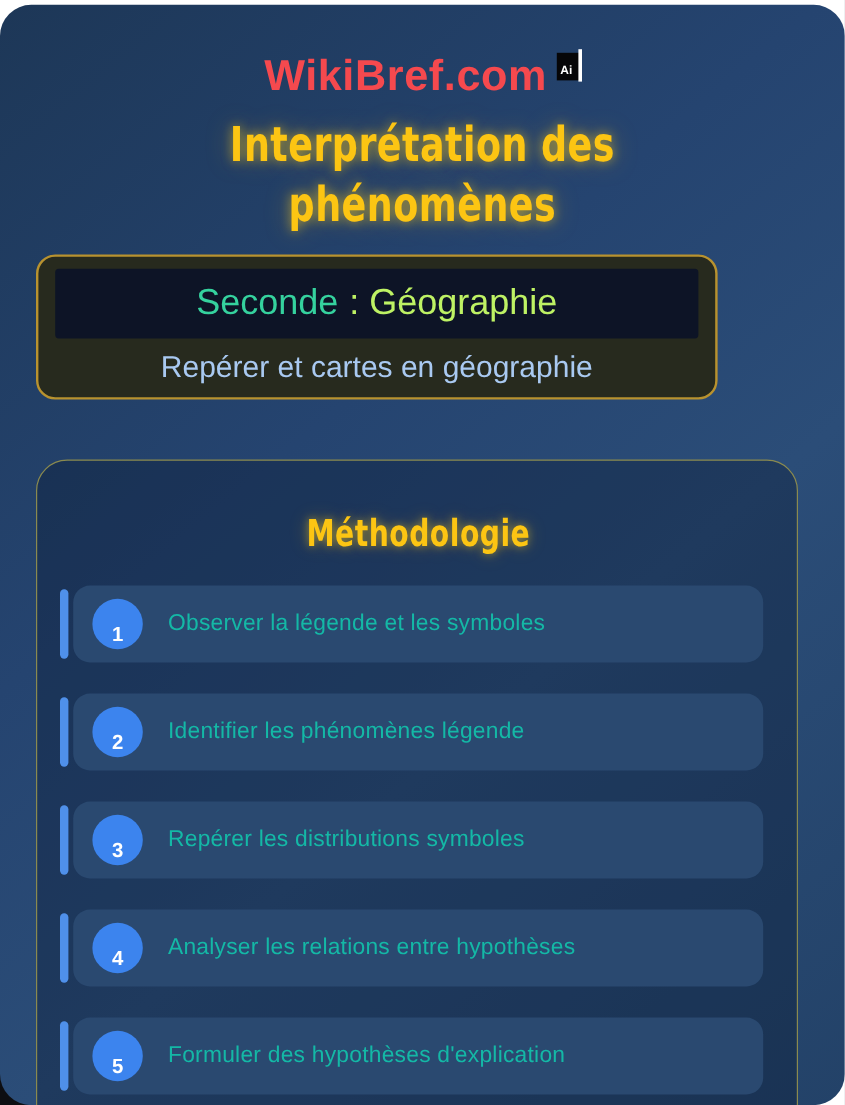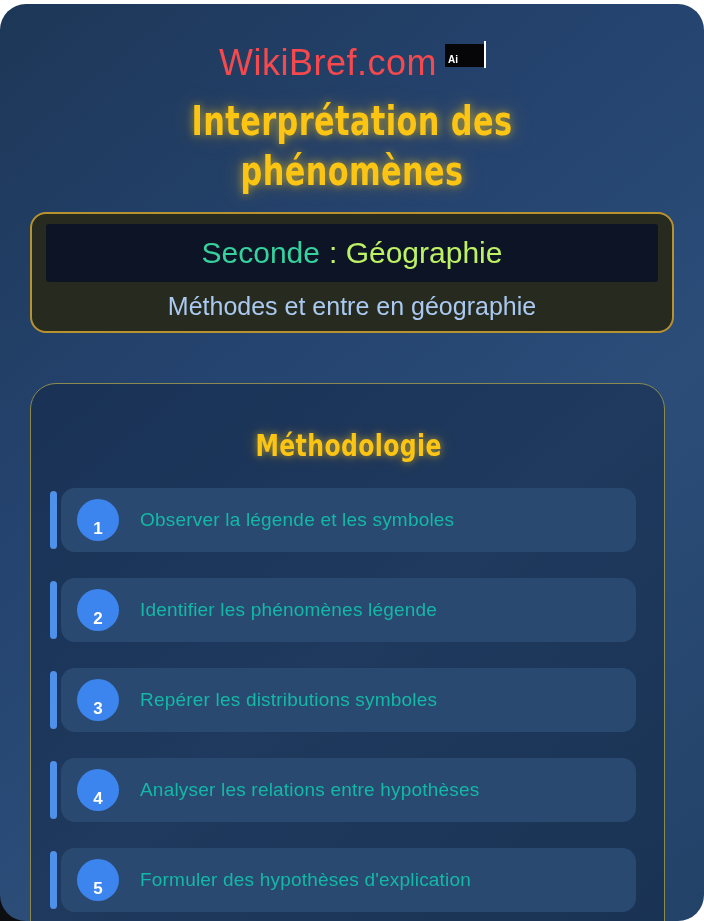--- a/index.html
+++ b/index.html
@@ -19,26 +19,26 @@
     border-radius:26px;
     background:linear-gradient(140deg,#1d3757 0%, #254470 38%, #2b4d78 62%, #234268 100%);
     overflow:hidden;
   }
   
   .brand-row {
     margin-top:38px;
     display:flex; justify-content:center; align-items:flex-start; gap:8px;
   }
   .brand-title {
-    color:#f5494e; font-size:36px; font-weight:400; line-height:42px;
+    color:#f5494e; font-size:36px; font-weight:700; line-height:42px;
     letter-spacing:.5px;
   }
   .ai-badge {
     display:inline-flex; align-items:flex-end; justify-content:space-between;
-    width:40px; height:23px; background:#060608; color:#ffffff;
+    width:20px; height:23px; background:#060608; color:#ffffff;
     font-size:10px; font-weight:700; padding:2px 16px 2px 3px;
     margin-top:2px; position:relative;
   }
   .ai-caret {
     position:absolute; right:-1px; top:-3px; width:2.5px; height:27px;
     background:#ffffff;
   }
   
   .glow-heading {
     text-align:center; margin-top:12px; line-height:50px;
@@ -46,21 +46,21 @@
   .glow-heading > span {
     display:inline-block;
     font-family:"DejaVu Sans", sans-serif;
     font-weight:800; font-size:40px; color:#fcc513;
     transform:scaleX(.76); transform-origin:center;
     letter-spacing:.5px;
     text-shadow:0 0 10px rgba(255,205,30,.55), 0 0 24px rgba(255,195,10,.35);
   }
   
   .course-box {
-    margin:7px 50px 0 30px; width:644px;
+    margin:7px 50px 0 30px; width:568px;
     background:#272a1e;
     border:2px solid #b8922f;
     border-radius:16px;
     padding:10px 14px 10px 14px;
   }
   .course-line1 {
     height:58px; background:#0d1426; border-radius:3px;
     display:flex; align-items:center; justify-content:center;
     font-size:30px; line-height:58px;
   }
@@ -123,21 +123,21 @@
 
   <div class="glow-heading">
     <span>Interprétation des phénomènes</span>
   </div>
 
   <div class="course-box">
     <div class="course-line1">
       <span class="course-level">Seconde</span>
       <span class="course-subject">: Géographie</span>
     </div>
-    <div class="course-subtitle">Méthodes et entre en géographie</div>
+    <div class="course-subtitle">Repérer et cartes en géographie</div>
   </div>
 
   <div class="panel">
     <div class="glow-heading panel-title">
       <span>Méthodologie</span>
     </div>
 
     <div class="steps">
 
       <div class="step">

